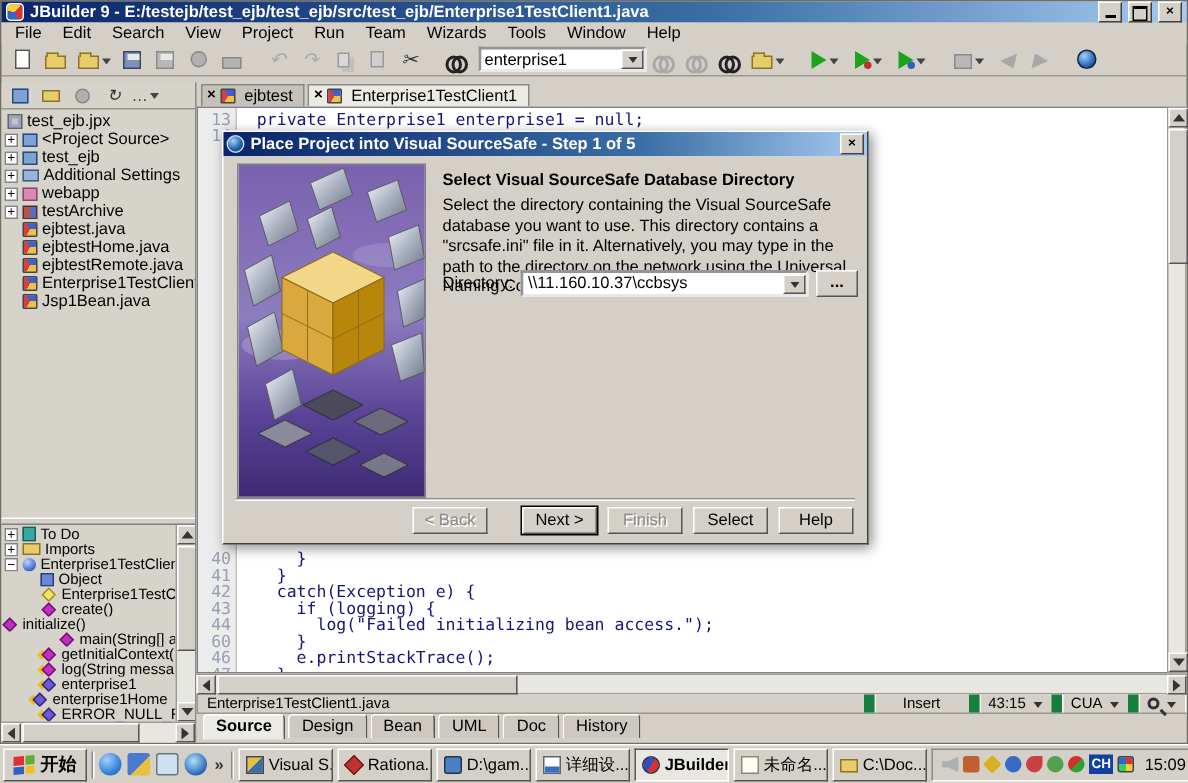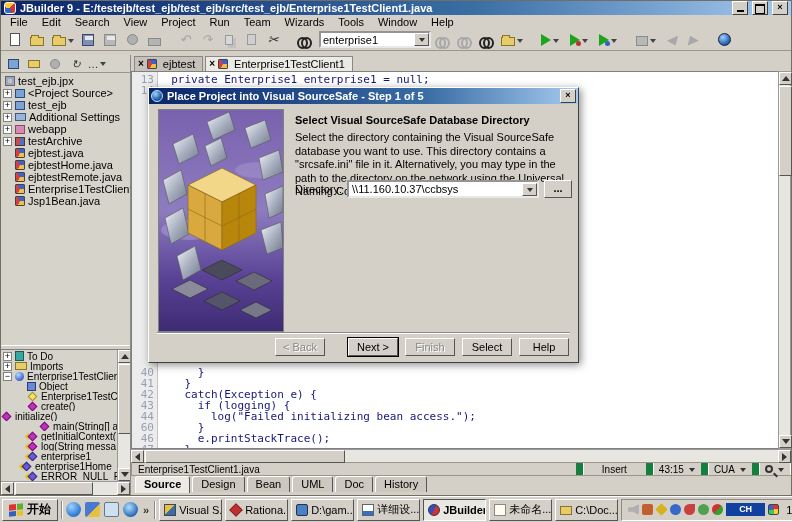--- a/index.html
+++ b/index.html
@@ -157,21 +157,21 @@
   .tk-word{background:#fff;border:1px solid #567;box-shadow:inset 0 -4px 0 #3a6ec0}
   .tk-jb{border-radius:50%;background:conic-gradient(from 30deg,#d83030 0 50%,#3050c0 50%);border:1px solid #334}
   .tk-note{background:#fdfdf0;border:1px solid #888}
   .tk-folder{background:#e8cc6a;border:1px solid #8a7428;height:9px;margin-top:2px}
   .traybox{margin-left:auto;height:22px;flex:none;display:flex;align-items:center;gap:3px;padding:0 6px;border:1px solid;border-color:#8a8a8a #fff #fff #8a8a8a}
   .tri{width:11px;height:11px;flex:none;border-radius:2px}
   .tr1{background:#b0b0b0;clip-path:polygon(0 30%,40% 30%,100% 0,100% 100%,40% 70%,0 70%)}
   .tr2{background:#c06030}.tr3{background:#d8b020;transform:rotate(45deg) scale(.8)}
   .tr4{background:#3868c8;border-radius:50%}.tr5{background:#c84040;border-radius:50% 0 50% 50%}
   .tr6{background:#50a050;border-radius:50%}.tr7{background:linear-gradient(135deg,#d03030 50%,#30a030 50%);border-radius:50%}
-  .ime{background:#1040a0;color:#fff;font-size:9px;font-weight:bold;width:39px;height:13px;line-height:13px;text-align:center;flex:none}
+  .ime{background:#1040a0;color:#fff;font-size:9px;font-weight:bold;width:16px;height:13px;line-height:13px;text-align:center;flex:none}
   .tr8{background:conic-gradient(#d33 0 25%,#fc3 0 50%,#3c6 0 75%,#36c 0);border:1px solid #444}
   .clock{padding-left:4px;font-size:11px}
 </style>
 </head>
 <body>
 
 <div class="win">
   <div class="tbar">
     <span class="appico"></span>
     <span class="ttl">JBuilder 9 - E:/testejb/test_ejb/test_ejb/src/test_ejb/Enterprise1TestClient1.java</span>

